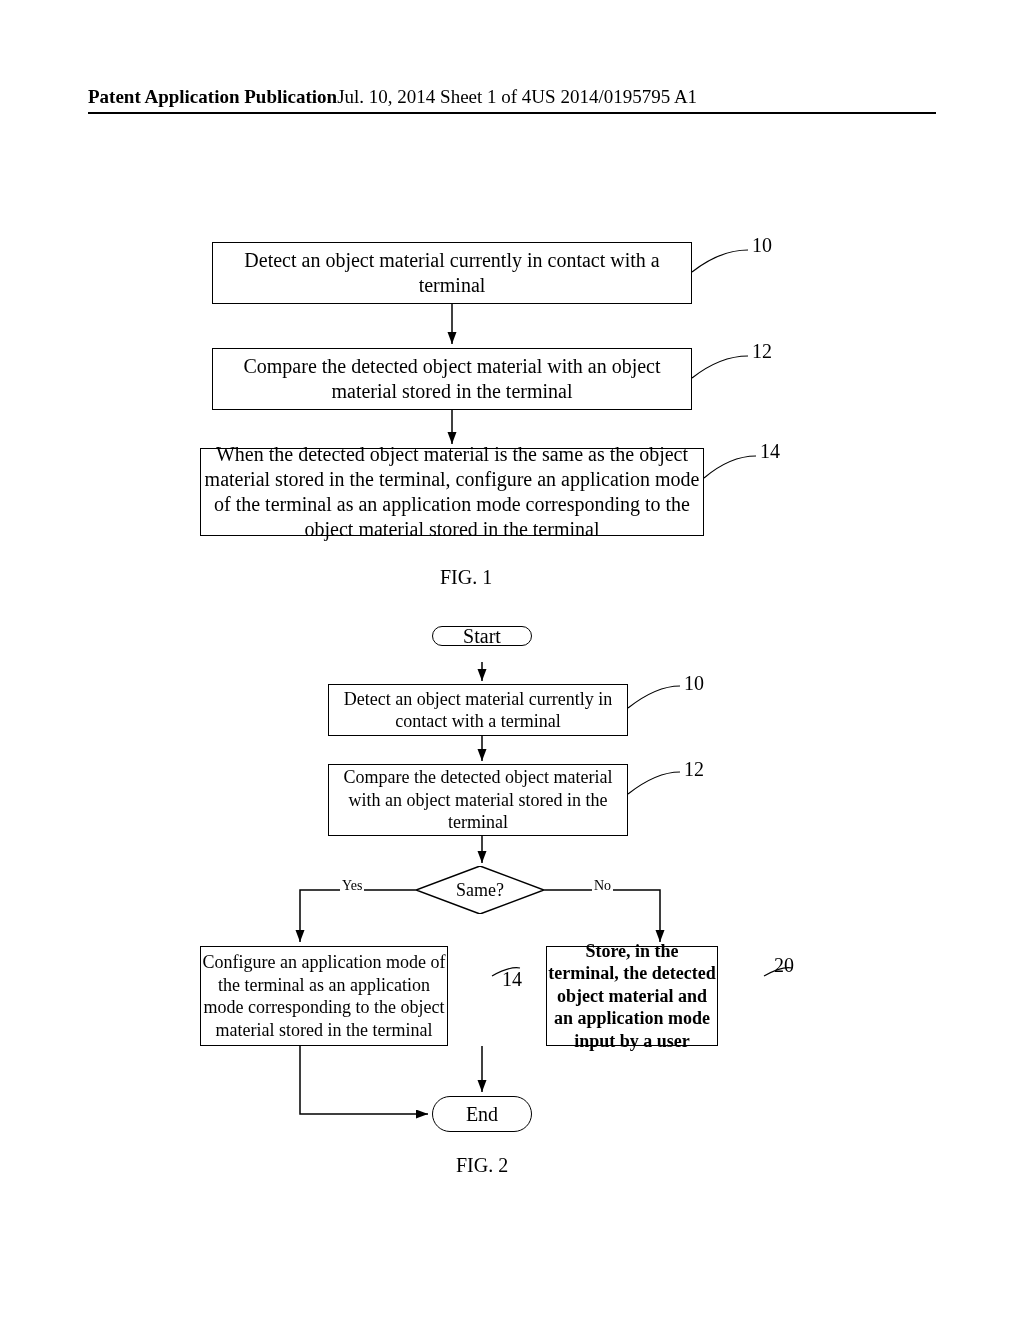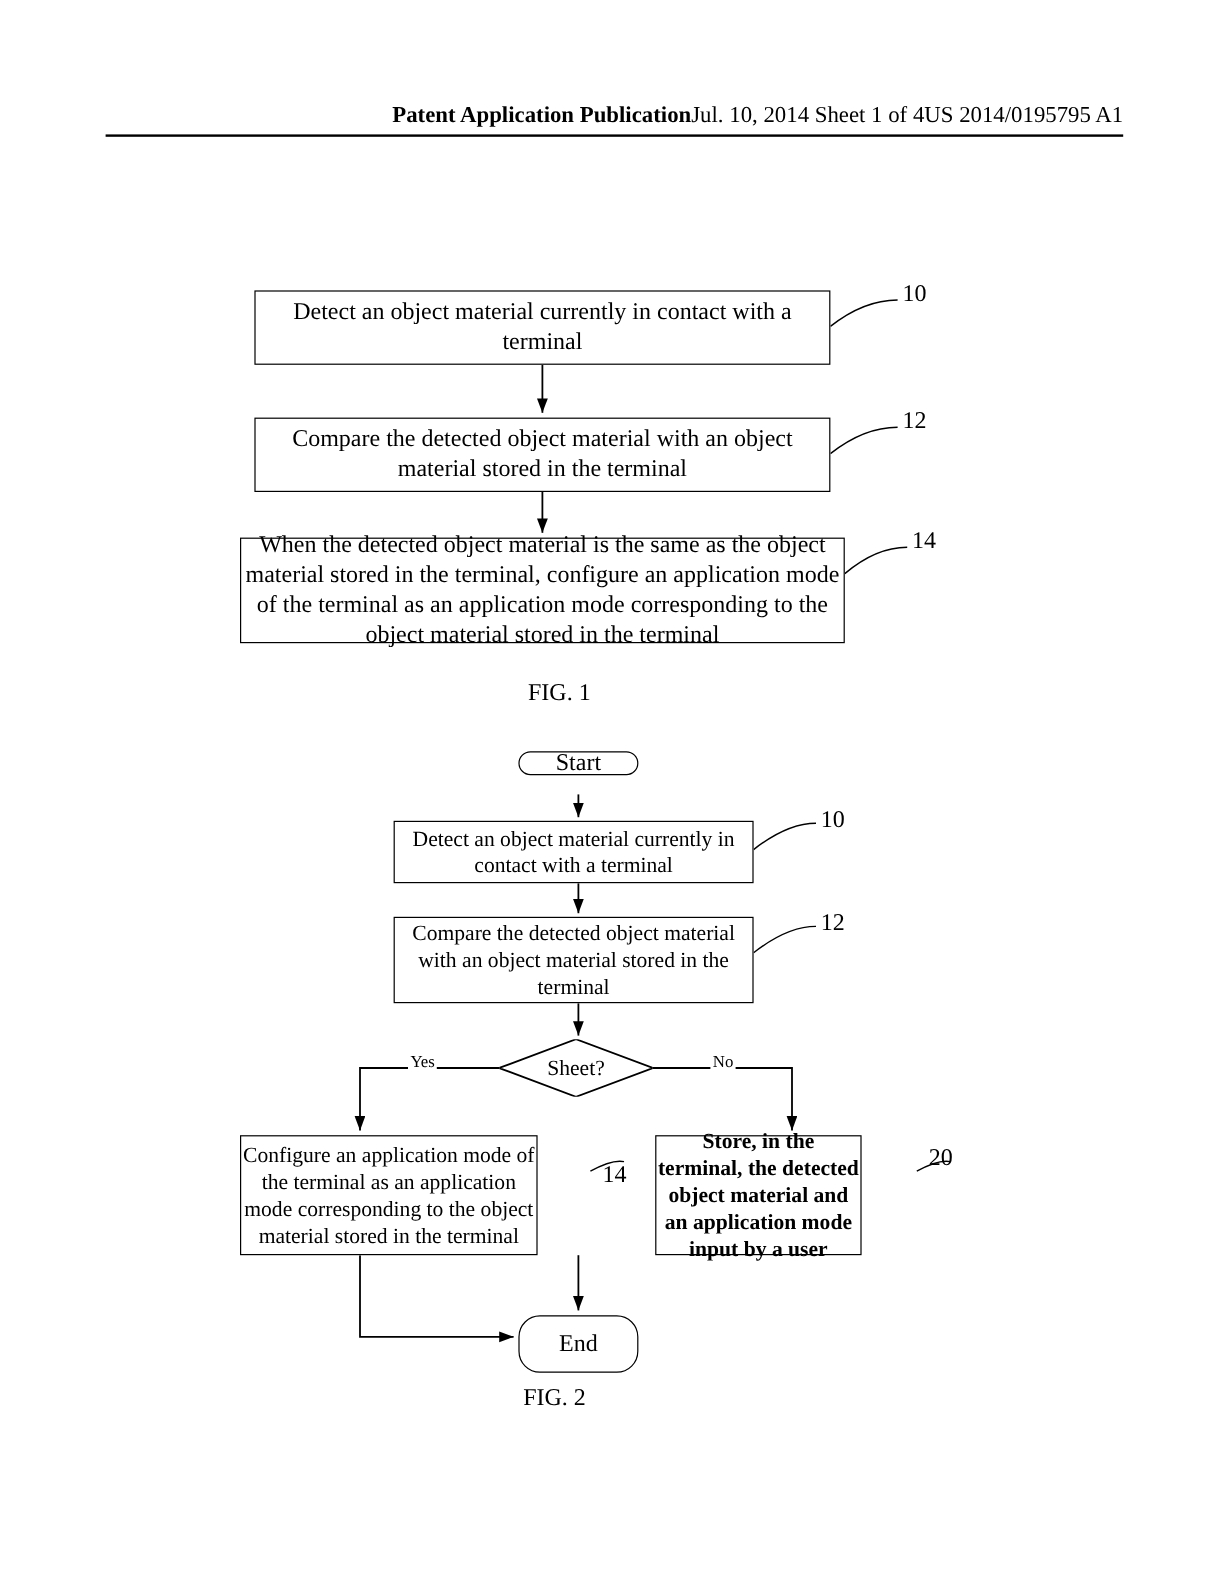--- a/index.html
+++ b/index.html
@@ -11,21 +11,21 @@
     height: 1320px;
     position: relative;
   }
   .header-line {
     position: absolute;
     top: 86px;
     left: 88px;
     width: 848px;
     font-size: 19px;
     display: flex;
-    justify-content: flex-end;
+    justify-content: flex-start;
   }
   .header-left { font-weight: bold; }
   .header-mid { }
   .header-right { }
   .header-rule {
     position: absolute;
     top: 112px;
     left: 88px;
     width: 848px;
     height: 2px;
@@ -58,21 +58,21 @@
   #f1b1 { left: 212px; top: 242px; width: 480px; height: 62px; }
   #f1b2 { left: 212px; top: 348px; width: 480px; height: 62px; }
   #f1b3 { left: 200px; top: 448px; width: 504px; height: 88px; }
 
   
   #f2start { left: 432px; top: 626px; width: 100px; height: 20px; border-radius: 18px; }
   #f2b1 { left: 328px; top: 684px; width: 300px; height: 52px; font-size: 18px; }
   #f2b2 { left: 328px; top: 764px; width: 300px; height: 72px; font-size: 18px; }
   #f2b3 { left: 200px; top: 946px; width: 248px; height: 100px; font-size: 18px; align-items: center; }
   #f2b4 { left: 546px; top: 946px; width: 172px; height: 100px; font-size: 18px; font-weight: bold; }
-  #f2end { left: 432px; top: 1096px; width: 100px; height: 48px; border-radius: 18px; }
+  #f2end { left: 432px; top: 1096px; width: 100px; height: 36px; border-radius: 18px; }
 
   
   .diamond {
     position: absolute;
     left: 416px;
     top: 866px;
     width: 128px;
     height: 48px;
   }
   .diamond svg { width: 100%; height: 100%; display: block; }
@@ -167,32 +167,32 @@
 
 <div id="f2b2" class="box">
   <span>Compare the detected object material with an object material stored in the terminal</span>
 </div>
 <div class="label-num" style="left:684px; top:758px;">12</div>
 
 <div class="diamond">
   <svg viewBox="0 0 128 48">
     <polygon points="64,0 128,24 64,48 0,24" fill="#fff" stroke="#000" stroke-width="1.5"></polygon>
   </svg>
-  <div class="diamond-text">Sheet?</div>
+  <div class="diamond-text">Same?</div>
 </div>
 <div class="branch-label" style="left:340px; top:878px;">Yes</div>
 <div class="branch-label" style="left:592px; top:878px;">No</div>
 
 <div id="f2b3" class="box">
   <span>Configure an application mode of the terminal as an application mode corresponding to the object material stored in the terminal</span>
 </div>
 <div class="label-num" style="left:502px; top:968px;">14</div>
 
 <div id="f2b4" class="box">
   <span>Store, in the terminal, the detected object material and an application mode input by a user</span>
 </div>
 <div class="label-num" style="left:774px; top:954px;">20</div>
 
 <div id="f2end" class="box">
   <span>End</span>
 </div>
 
-<div class="caption" style="left:436px; top:1154px;">FIG. 2</div>
+<div class="caption" style="left:456px; top:1154px;">FIG. 2</div>
 
 </body></html>

